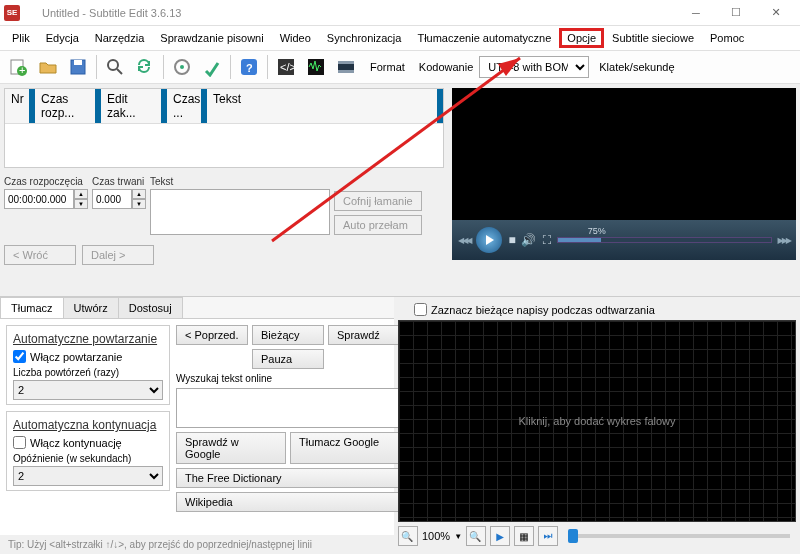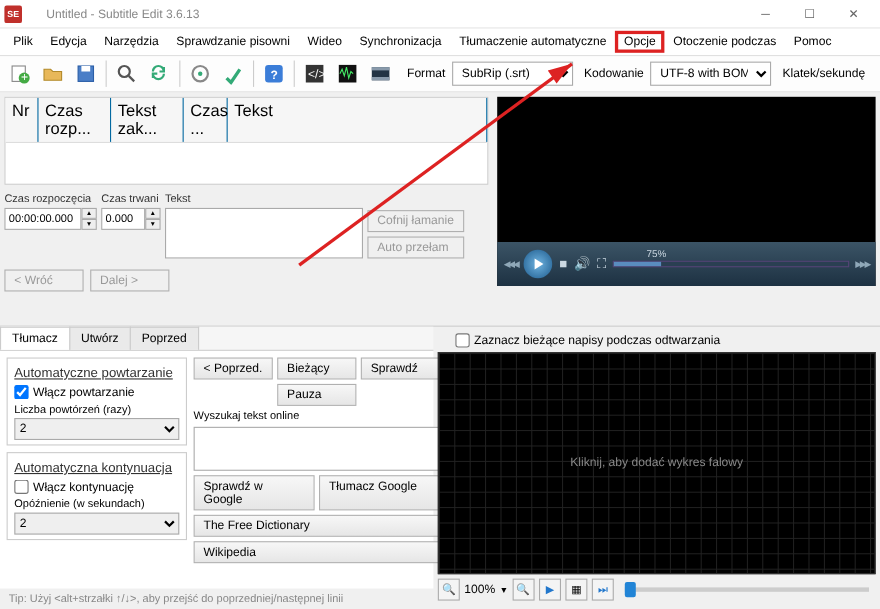--- a/index.html
+++ b/index.html
@@ -19,21 +19,21 @@
 .toolbar .sep { width: 1px; height: 24px; background: #ccc; margin: 0 2px; }
 .toolbar .lbl { margin-left: 8px; margin-right: 4px; }
 .toolbar select { height: 22px; border: 1px solid #aaa; background: #fff; padding: 0 4px; }
 
 .upper { display: flex; height: 212px; }
 .upper-left { width: 448px; display: flex; flex-direction: column; }
 .upper-right { flex: 1; padding: 4px; }
 
 .grid { border: 1px solid #ccc; background: #fff; height: 80px; margin: 4px; }
 .grid-header { display: flex; background: #f6f6f6; border-bottom: 1px solid #ddd; }
-.grid-header .col { padding: 3px 6px; border-right: 1px solid #0369a1; font-size: 15px; }
+.grid-header .col { padding: 3px 6px; border-right: 6px solid #0369a1; font-size: 12px; }
 .col-nr { width: 30px; } .col-start { width: 66px; } .col-end { width: 66px; } .col-dur { width: 40px; } .col-text { flex: 1; }
 
 .edit-row { display: flex; margin: 4px; gap: 4px; }
 .edit-row .field { display: flex; flex-direction: column; }
 .edit-row .field label { font-size: 10px; color: #333; margin-bottom: 2px; }
 .spinner { display: flex; }
 .spinner input { width: 70px; height: 20px; border: 1px solid #aaa; padding: 0 3px; font-size: 10px; }
 .spinner .spin-btns { display: flex; flex-direction: column; }
 .spinner .spin-btns div { width: 14px; height: 10px; background: #eee; border: 1px solid #aaa; font-size: 6px; display: flex; align-items: center; justify-content: center; }
 .spinner.small input { width: 40px; }
@@ -101,21 +101,21 @@
 
 <div class="menubar">
   <div class="menu-item">Plik</div>
   <div class="menu-item">Edycja</div>
   <div class="menu-item">Narzędzia</div>
   <div class="menu-item">Sprawdzanie pisowni</div>
   <div class="menu-item">Wideo</div>
   <div class="menu-item">Synchronizacja</div>
   <div class="menu-item">Tłumaczenie automatyczne</div>
   <div class="menu-item highlight">Opcje</div>
-  <div class="menu-item">Otoczenie podczas</div>
+  <div class="menu-item">Subtitle sieciowe</div>
   <div class="menu-item">Pomoc</div>
 </div>
 
 <div class="toolbar">
   <div class="tb-btn">
       <svg width="20" height="20">
         <rect x="3" y="3" width="12" height="14" fill="#fff" stroke="#888"></rect>
         <circle cx="14" cy="14" r="5" fill="#4a4"></circle>
         <text x="11" y="17" fill="#fff" font-size="10">+</text>
       </svg>
@@ -178,33 +178,32 @@
     </div>
   <div class="tb-btn">
       <svg width="20" height="20">
         <rect x="2" y="4" width="16" height="12" fill="#234"></rect>
         <rect x="2" y="4" width="16" height="3" fill="#89a"></rect>
         <rect x="2" y="13" width="16" height="3" fill="#89a"></rect>
       </svg>
     </div>
 
   <span class="lbl">Format</span>
-  <select style="width:110px"><option>SubRip (.srt)</option></select>
   <span class="lbl">Kodowanie</span>
   <select style="width:110px"><option>UTF-8 with BOM</option></select>
   <span class="lbl">Klatek/sekundę</span>
 </div>
 
 <div class="upper">
   <div class="upper-left">
     <div class="grid">
       <div class="grid-header">
         <div class="col col-nr">Nr</div>
         <div class="col col-start">Czas rozp...</div>
-        <div class="col col-end">Tekst zak...</div>
+        <div class="col col-end">Edit zak...</div>
         <div class="col col-dur">Czas ...</div>
         <div class="col col-text">Tekst</div>
       </div>
     </div>
 
     <div class="edit-row">
       <div class="field">
         <label>Czas rozpoczęcia</label>
         <div class="spinner">
           <input value="00:00:00.000" style="">
@@ -256,21 +255,21 @@
       </div>
     </div>
   </div>
 </div>
 
 <div class="lower">
   <div class="lower-left">
     <div class="tabs">
       <div class="tab active">Tłumacz</div>
       <div class="tab">Utwórz</div>
-      <div class="tab">Poprzed</div>
+      <div class="tab">Dostosuj</div>
     </div>
     <div class="tab-body">
       <div style="width:170px">
         <div class="groupbox">
           <div class="gb-title">Automatyczne powtarzanie</div>
           <div class="check-row">
               <input type="checkbox" checked="" style="">
               <span>Włącz powtarzanie</span>
             </div>
           <div style="font-size:10px;margin-bottom:2px">Liczba powtórzeń (razy)</div>

